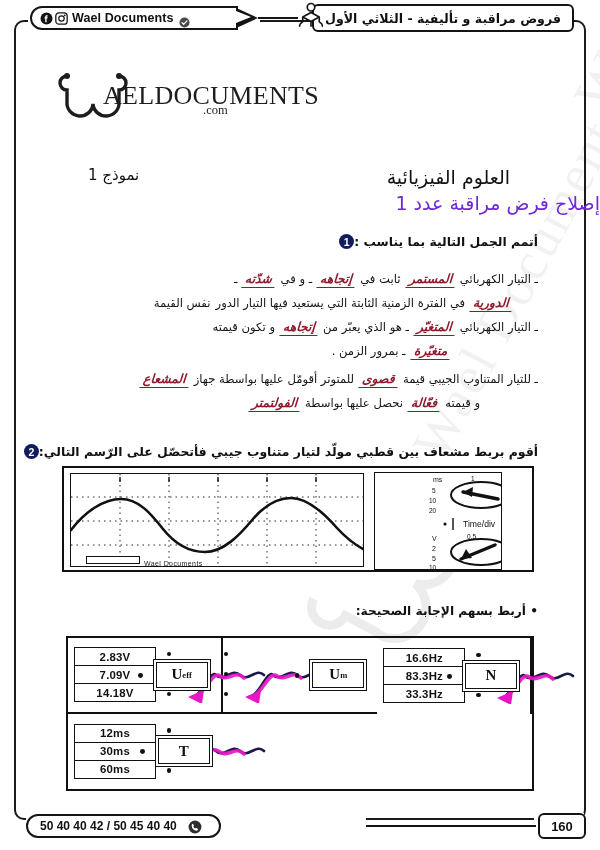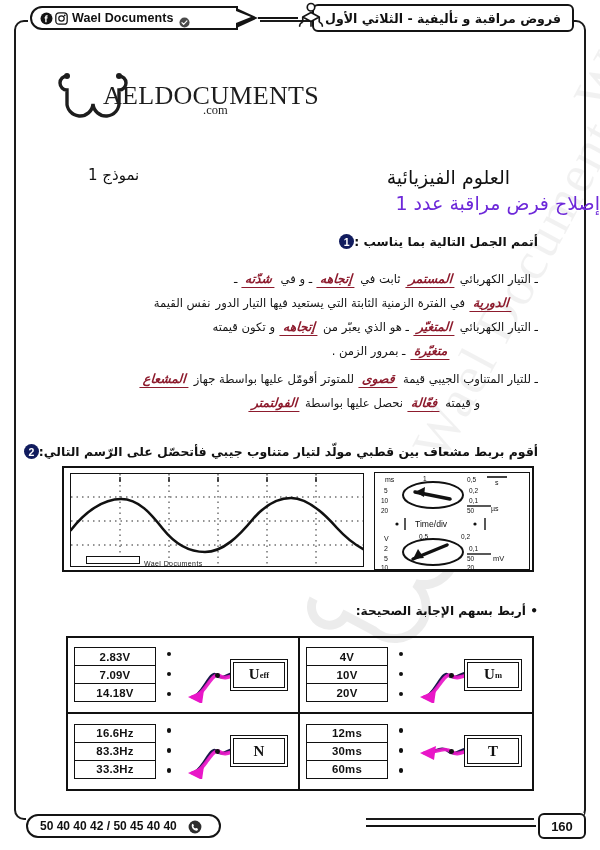--- a/index.html
+++ b/index.html
@@ -276,24 +276,25 @@
     position: absolute;
     left: 6px; top: 5px;
     width: 294px; height: 94px;
     border: 1.6px solid #111;
     box-sizing: border-box;
     overflow: hidden;
   }
   .scope-panel {
     position: absolute;
     left: 310px; top: 4px;
-    width: 156px; height: 98px;
+    width: 128px; height: 98px;
     border: 1.5px solid #111;
     box-sizing: border-box;
     overflow: hidden;
+    padding-left: 48px;
   }
   .scope-foot {
     position: absolute;
     left: 22px;
     bottom: 6px;
     width: 52px;
     height: 6px;
     border: 1.3px solid #111;
     background: #fff;
   }
@@ -323,21 +324,21 @@
   
   .match-table {
     position: absolute;
     left: 66px;
     top: 636px;
     width: 468px;
     height: 155px;
     border: 2px solid #111;
     box-sizing: border-box;
     display: grid;
-    grid-template-columns: 1fr 1fr;
+    grid-template-columns: 1fr 1fr 1fr;
     grid-template-rows: 1fr 1fr;
   }
   .match-cell {
     position: relative;
     border-right: 2px solid #111;
     border-bottom: 2px solid #111;
     box-sizing: border-box;
     display: flex;
     align-items: center;
   }
@@ -670,25 +671,20 @@
             <path d="M66 31 C 58 22, 50 35, 42 29 C 34 23, 26 50, 15 50" fill="none" stroke="#e916c8" stroke-width="3.6" stroke-linecap="round" opacity="0.92"></path>
             <polygon points="10,50 26,43 24,57" fill="#e916c8"></polygon>
           </svg>
           <div class="target-dot"></div>
           <div class="target-box">
             <div class="target-box-inner">U<sub>eff</sub></div>
           </div>
         </div>
       </div>
       <div class="match-cell">
-        <div class="opt-stack">
-          <div class="opt">4V</div>
-          <div class="opt">10V</div>
-          <div class="opt">20V</div>
-        </div>
         <div class="dots">
           <div class="dot" style="top: 4px;"></div>
           <div class="dot" style="top: 24px;"></div>
           <div class="dot" style="top: 44px;"></div>
         </div>
         <div class="squiggle-area">
           <svg width="150" height="56" viewBox="0 0 150 56" style="position: absolute; left: 0px; top: 0px;">
             <path d="M86 28 C 78 20, 70 36, 62 28 C 54 20, 46 36, 38 28 C 32 22, 24 50, 14 50" fill="none" stroke="#1a1a4a" stroke-width="2.6" stroke-linecap="round"></path>
             <path d="M66 31 C 58 22, 50 35, 42 29 C 34 23, 26 50, 15 50" fill="none" stroke="#e916c8" stroke-width="3.6" stroke-linecap="round" opacity="0.92"></path>
             <polygon points="10,50 26,43 24,57" fill="#e916c8"></polygon>

